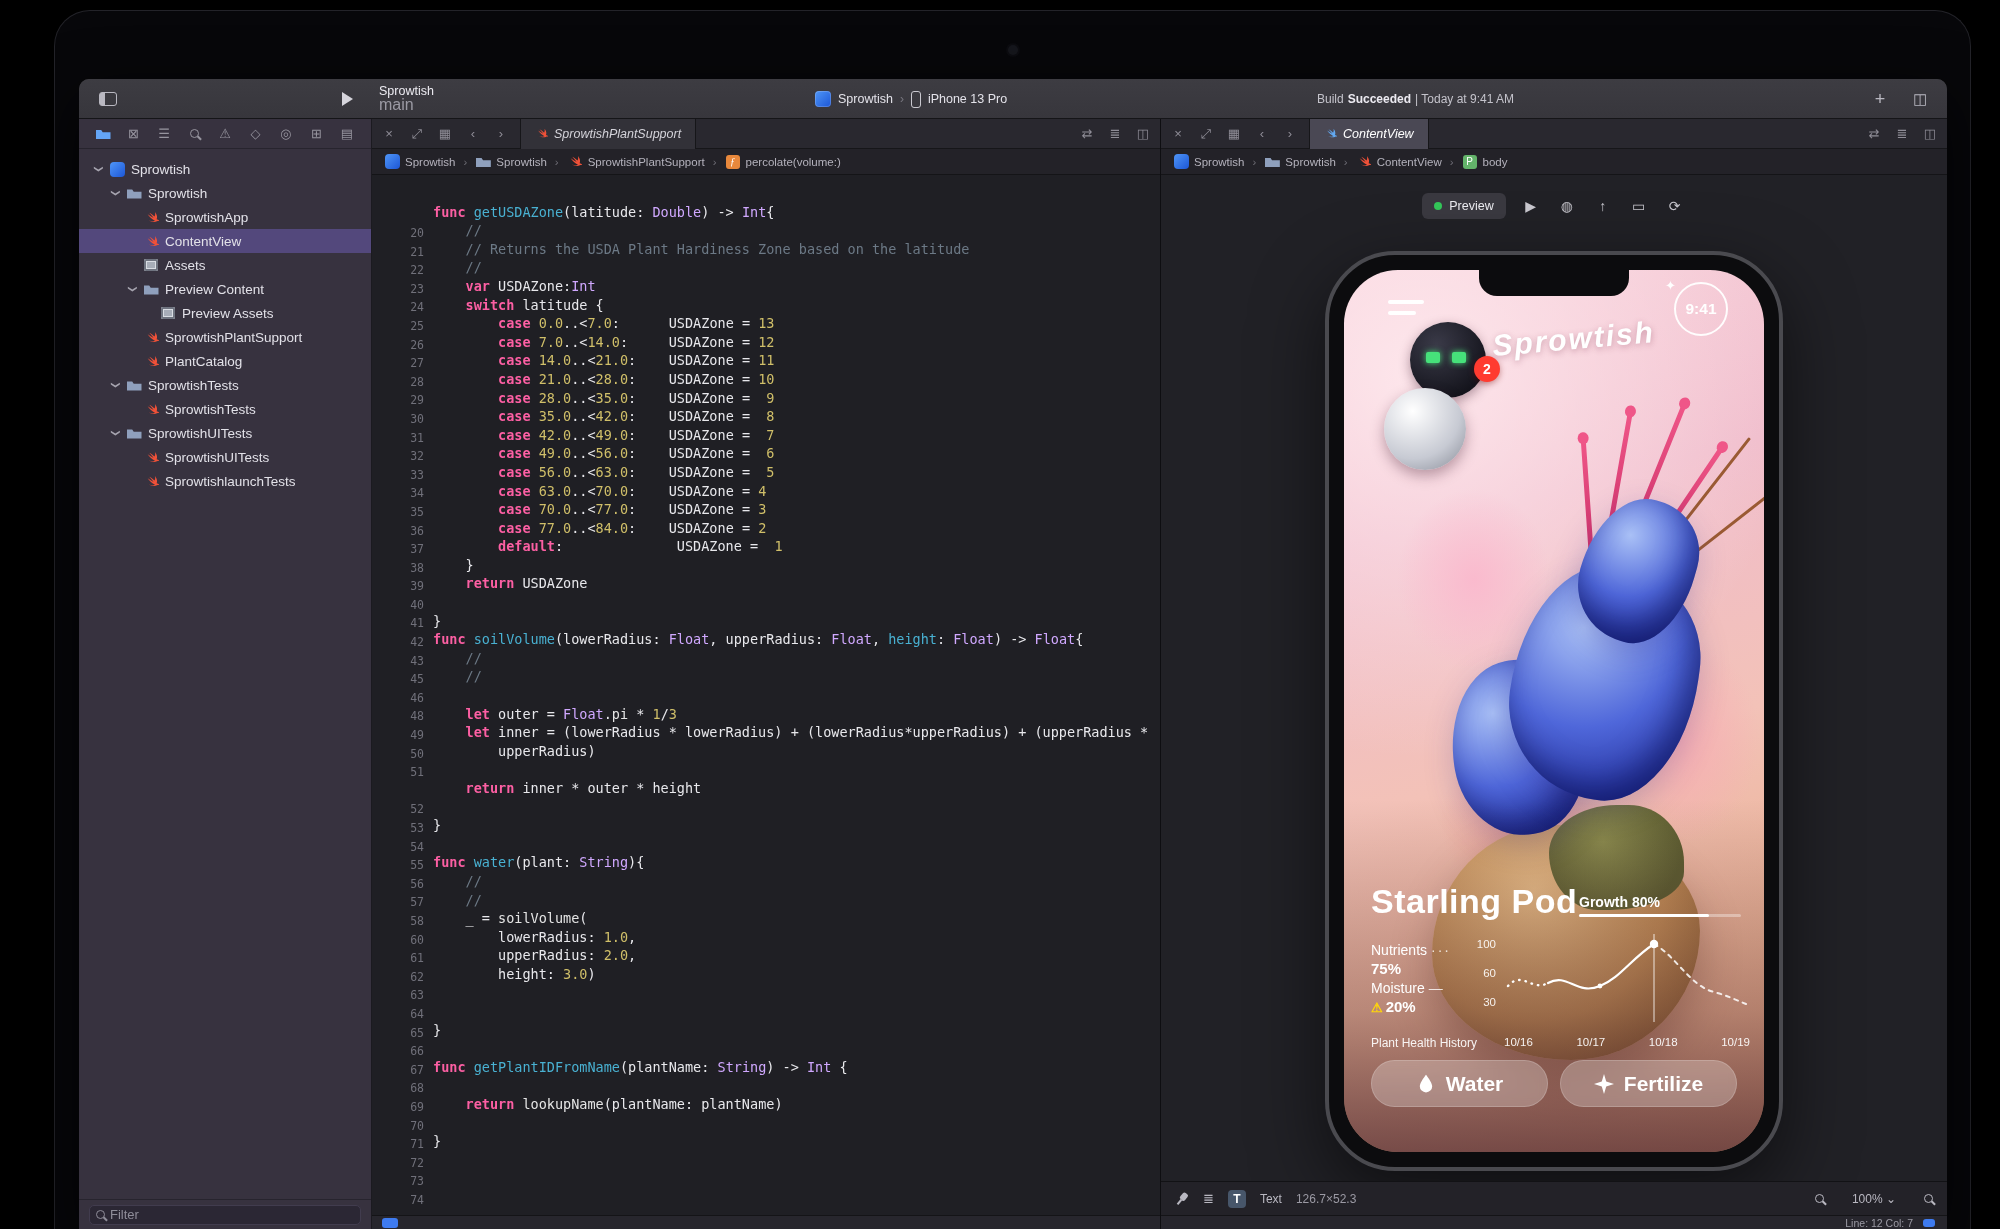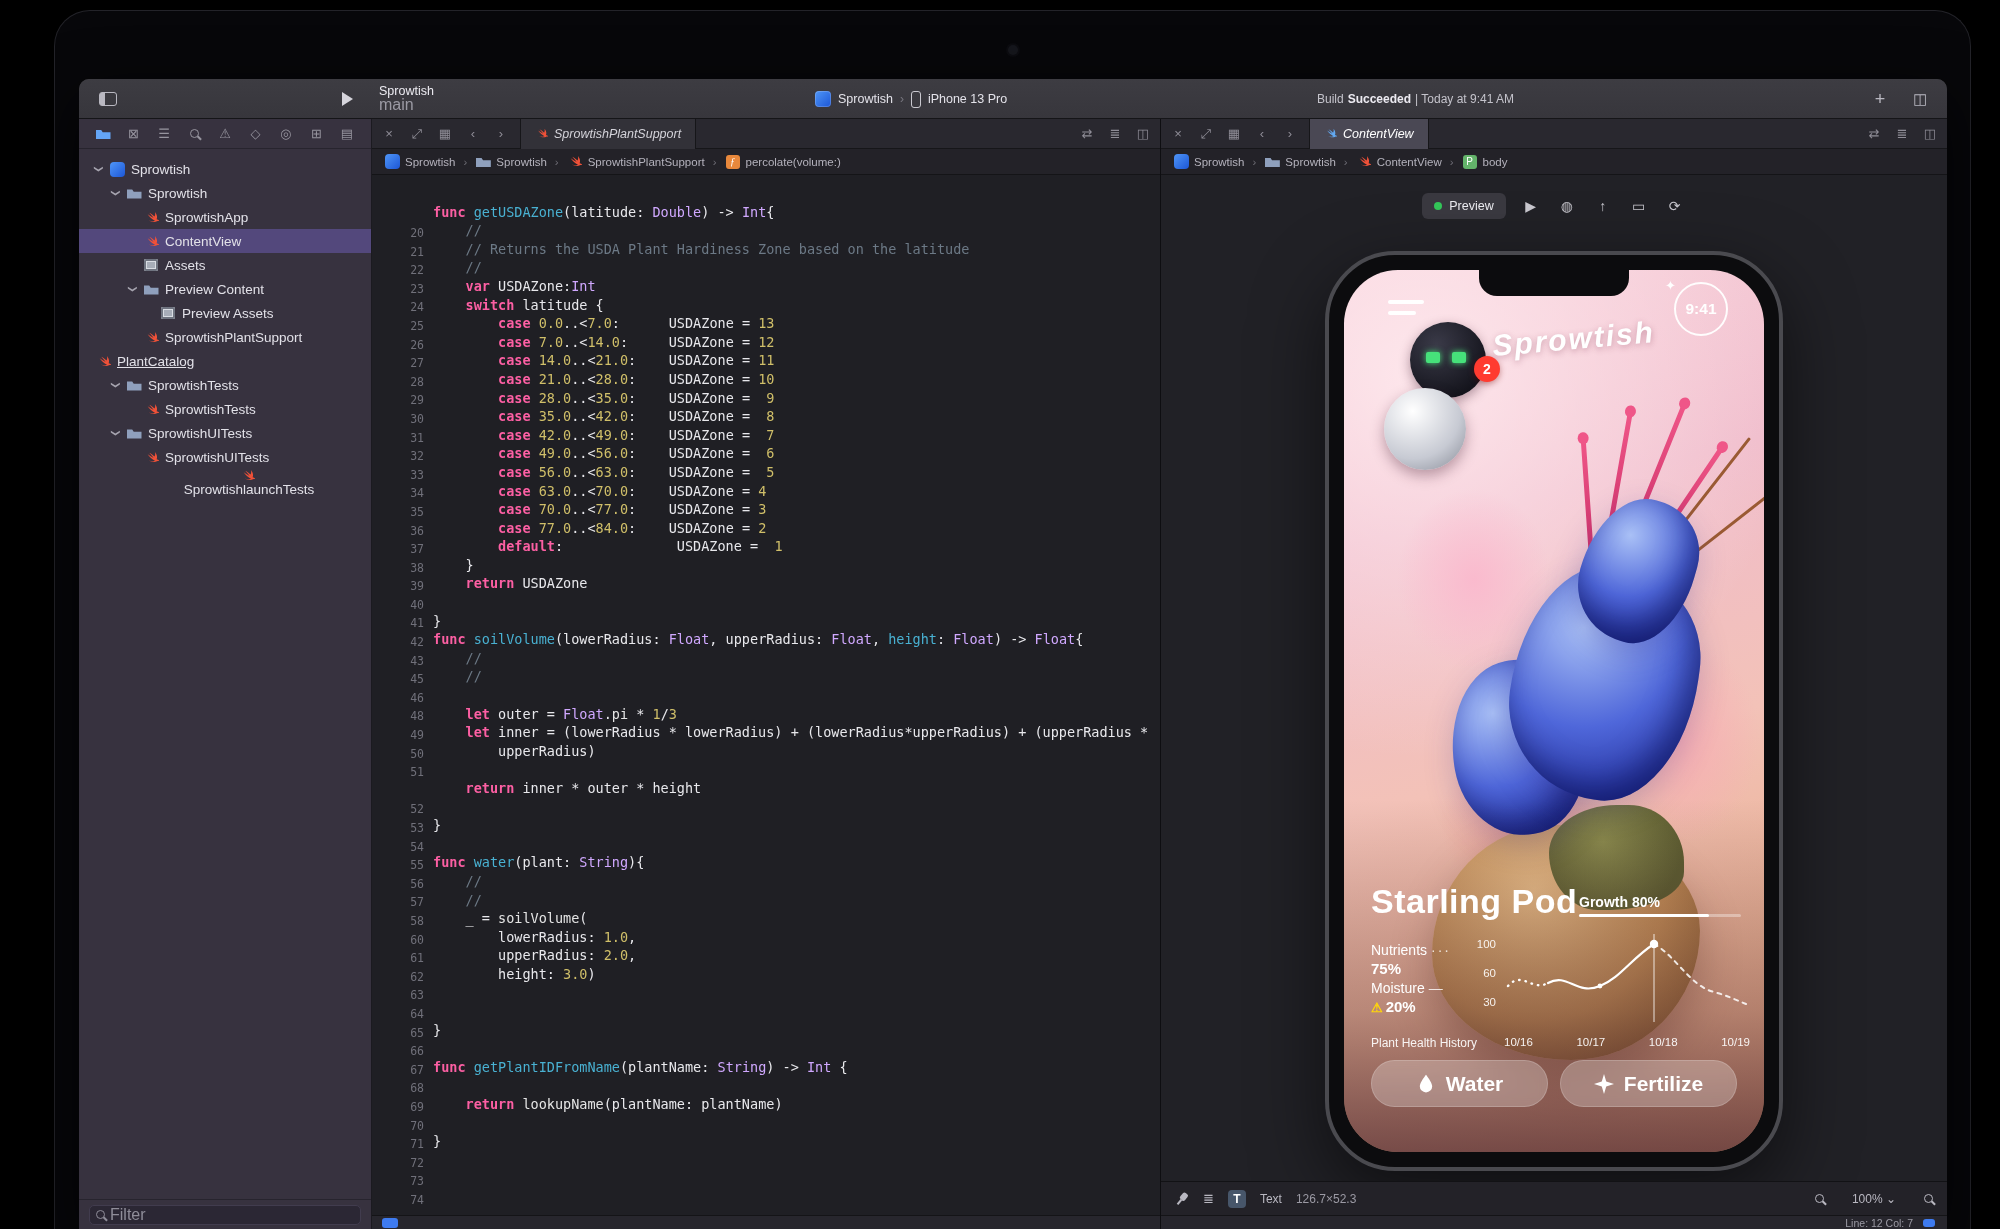--- a/index.html
+++ b/index.html
@@ -51,21 +51,21 @@
   .chev{width:12px;font-size:9px;color:#a6a4af;text-align:center;margin-right:2px;transform-origin:center;}
   .chev.open{transform:rotate(90deg);}
   .fi{width:16px;height:13px;margin:0 6px 0 2px;flex:0 0 auto;display:inline-flex;align-items:center;justify-content:center;}
   .fi-project{width:15px;height:15px;border-radius:4px;background:linear-gradient(135deg,#4f96f7,#1c56d6);}
   .fi-folder{width:15px;height:11px;background:#8fa0bd;clip-path:polygon(0 18%,38% 18%,48% 38%,100% 38%,100% 100%,0 100%);}
   .fi-assets{width:14px;height:12px;background:#a7adb8;border-radius:2px;box-shadow:inset 0 0 0 2px #6f7480,inset 0 0 0 3px #d9dde3;}
   .fi-swift svg{width:15px;height:15px;}
   .fi-fn{width:14px;height:14px;border-radius:3px;background:#e8883c;color:#fff;font-size:10px;font-style:italic;display:flex;align-items:center;justify-content:center;font-family:"Liberation Serif",serif;}
   .fi-prop{width:14px;height:14px;border-radius:3px;background:#63b36a;color:#fff;font-size:10px;display:flex;align-items:center;justify-content:center;}
   .filter-row{height:30px;display:flex;align-items:center;padding:0 10px;gap:8px;border-top:1px solid #27242e;}
-  .filter-field{flex:1;height:20px;border-radius:5px;background:#2b2734;border:1px solid #413c4e;display:flex;align-items:center;gap:5px;padding:0 6px;color:#8f8d99;font-size:16px;}
+  .filter-field{flex:1;height:20px;border-radius:5px;background:#2b2734;border:1px solid #413c4e;display:flex;align-items:center;gap:5px;padding:0 6px;color:#8f8d99;font-size:13px;}
 
   
   .pane{display:flex;flex-direction:column;background:#1f1f24;min-width:0;}
   .pane.editor{width:789px;border-right:1px solid #0e0e11;}
   .pane.canvas{flex:1;}
   .tabbar{height:30px;background:#29282f;border-bottom:1px solid #161619;display:flex;align-items:center;padding:0 8px;gap:10px;color:#8f8d97;font-size:13px;flex:0 0 auto;}
   .tabbar .ti{width:18px;text-align:center;cursor:default;}
   .tab{height:30px;display:flex;align-items:center;gap:6px;padding:0 14px;font-size:12.5px;font-style:italic;
     border-left:1px solid #161619;border-right:1px solid #161619;color:#d4d3da;}
   .tab.ed-active{background:#323138;}
@@ -292,21 +292,21 @@
             </div>
             <div class="trow" style="padding-left: 48px;">
               <span class="chev"></span>
               <span class="fi fi-swift">
                 <svg viewBox="0 0 16 16">
                   <path fill="#f05138" d="M13.5 9.8c1-2.6.2-5.6-1.9-7.8.6 1.7.4 3.6-.4 5C9.6 5.4 7.8 3.9 5.6 2.9c1.6 1.8 3.3 3.5 4.7 5.5C8.2 7.3 6 5.9 3.9 4.4 6 7.3 8.6 9.9 11.7 11.4c-1.9.9-4.3.8-6.6-.4 2.8 1.9 6.3 2.3 8.7 1 .9-.5 2-.5 2.8.1-.5-1-1.4-1.9-3.1-2.3z"></path>
                 </svg>
               </span>
               <span>SprowtishPlantSupport</span>
             </div>
-            <div class="trow" style=" text-decoration: underline;">
+            <div class="trow" style="padding-left: 48px;">
               <span class="chev"></span>
               <span class="fi fi-swift">
                 <svg viewBox="0 0 16 16">
                   <path fill="#f05138" d="M13.5 9.8c1-2.6.2-5.6-1.9-7.8.6 1.7.4 3.6-.4 5C9.6 5.4 7.8 3.9 5.6 2.9c1.6 1.8 3.3 3.5 4.7 5.5C8.2 7.3 6 5.9 3.9 4.4 6 7.3 8.6 9.9 11.7 11.4c-1.9.9-4.3.8-6.6-.4 2.8 1.9 6.3 2.3 8.7 1 .9-.5 2-.5 2.8.1-.5-1-1.4-1.9-3.1-2.3z"></path>
                 </svg>
               </span>
               <span>PlantCatalog</span>
             </div>
             <div class="trow" style="padding-left: 31px;">
               <span class="chev open">❯</span>
@@ -333,21 +333,21 @@
             </div>
             <div class="trow" style="padding-left: 48px;">
               <span class="chev"></span>
               <span class="fi fi-swift">
                 <svg viewBox="0 0 16 16">
                   <path fill="#f05138" d="M13.5 9.8c1-2.6.2-5.6-1.9-7.8.6 1.7.4 3.6-.4 5C9.6 5.4 7.8 3.9 5.6 2.9c1.6 1.8 3.3 3.5 4.7 5.5C8.2 7.3 6 5.9 3.9 4.4 6 7.3 8.6 9.9 11.7 11.4c-1.9.9-4.3.8-6.6-.4 2.8 1.9 6.3 2.3 8.7 1 .9-.5 2-.5 2.8.1-.5-1-1.4-1.9-3.1-2.3z"></path>
                 </svg>
               </span>
               <span>SprowtishUITests</span>
             </div>
-            <div class="trow" style="padding-left: 48px; flex-direction: column;">
+            <div class="trow" style="padding-left: 48px;">
               <span class="chev"></span>
               <span class="fi fi-swift">
                 <svg viewBox="0 0 16 16">
                   <path fill="#f05138" d="M13.5 9.8c1-2.6.2-5.6-1.9-7.8.6 1.7.4 3.6-.4 5C9.6 5.4 7.8 3.9 5.6 2.9c1.6 1.8 3.3 3.5 4.7 5.5C8.2 7.3 6 5.9 3.9 4.4 6 7.3 8.6 9.9 11.7 11.4c-1.9.9-4.3.8-6.6-.4 2.8 1.9 6.3 2.3 8.7 1 .9-.5 2-.5 2.8.1-.5-1-1.4-1.9-3.1-2.3z"></path>
                 </svg>
               </span>
               <span>SprowtishlaunchTests</span>
             </div>
           </div>
         <div class="filter-row">

